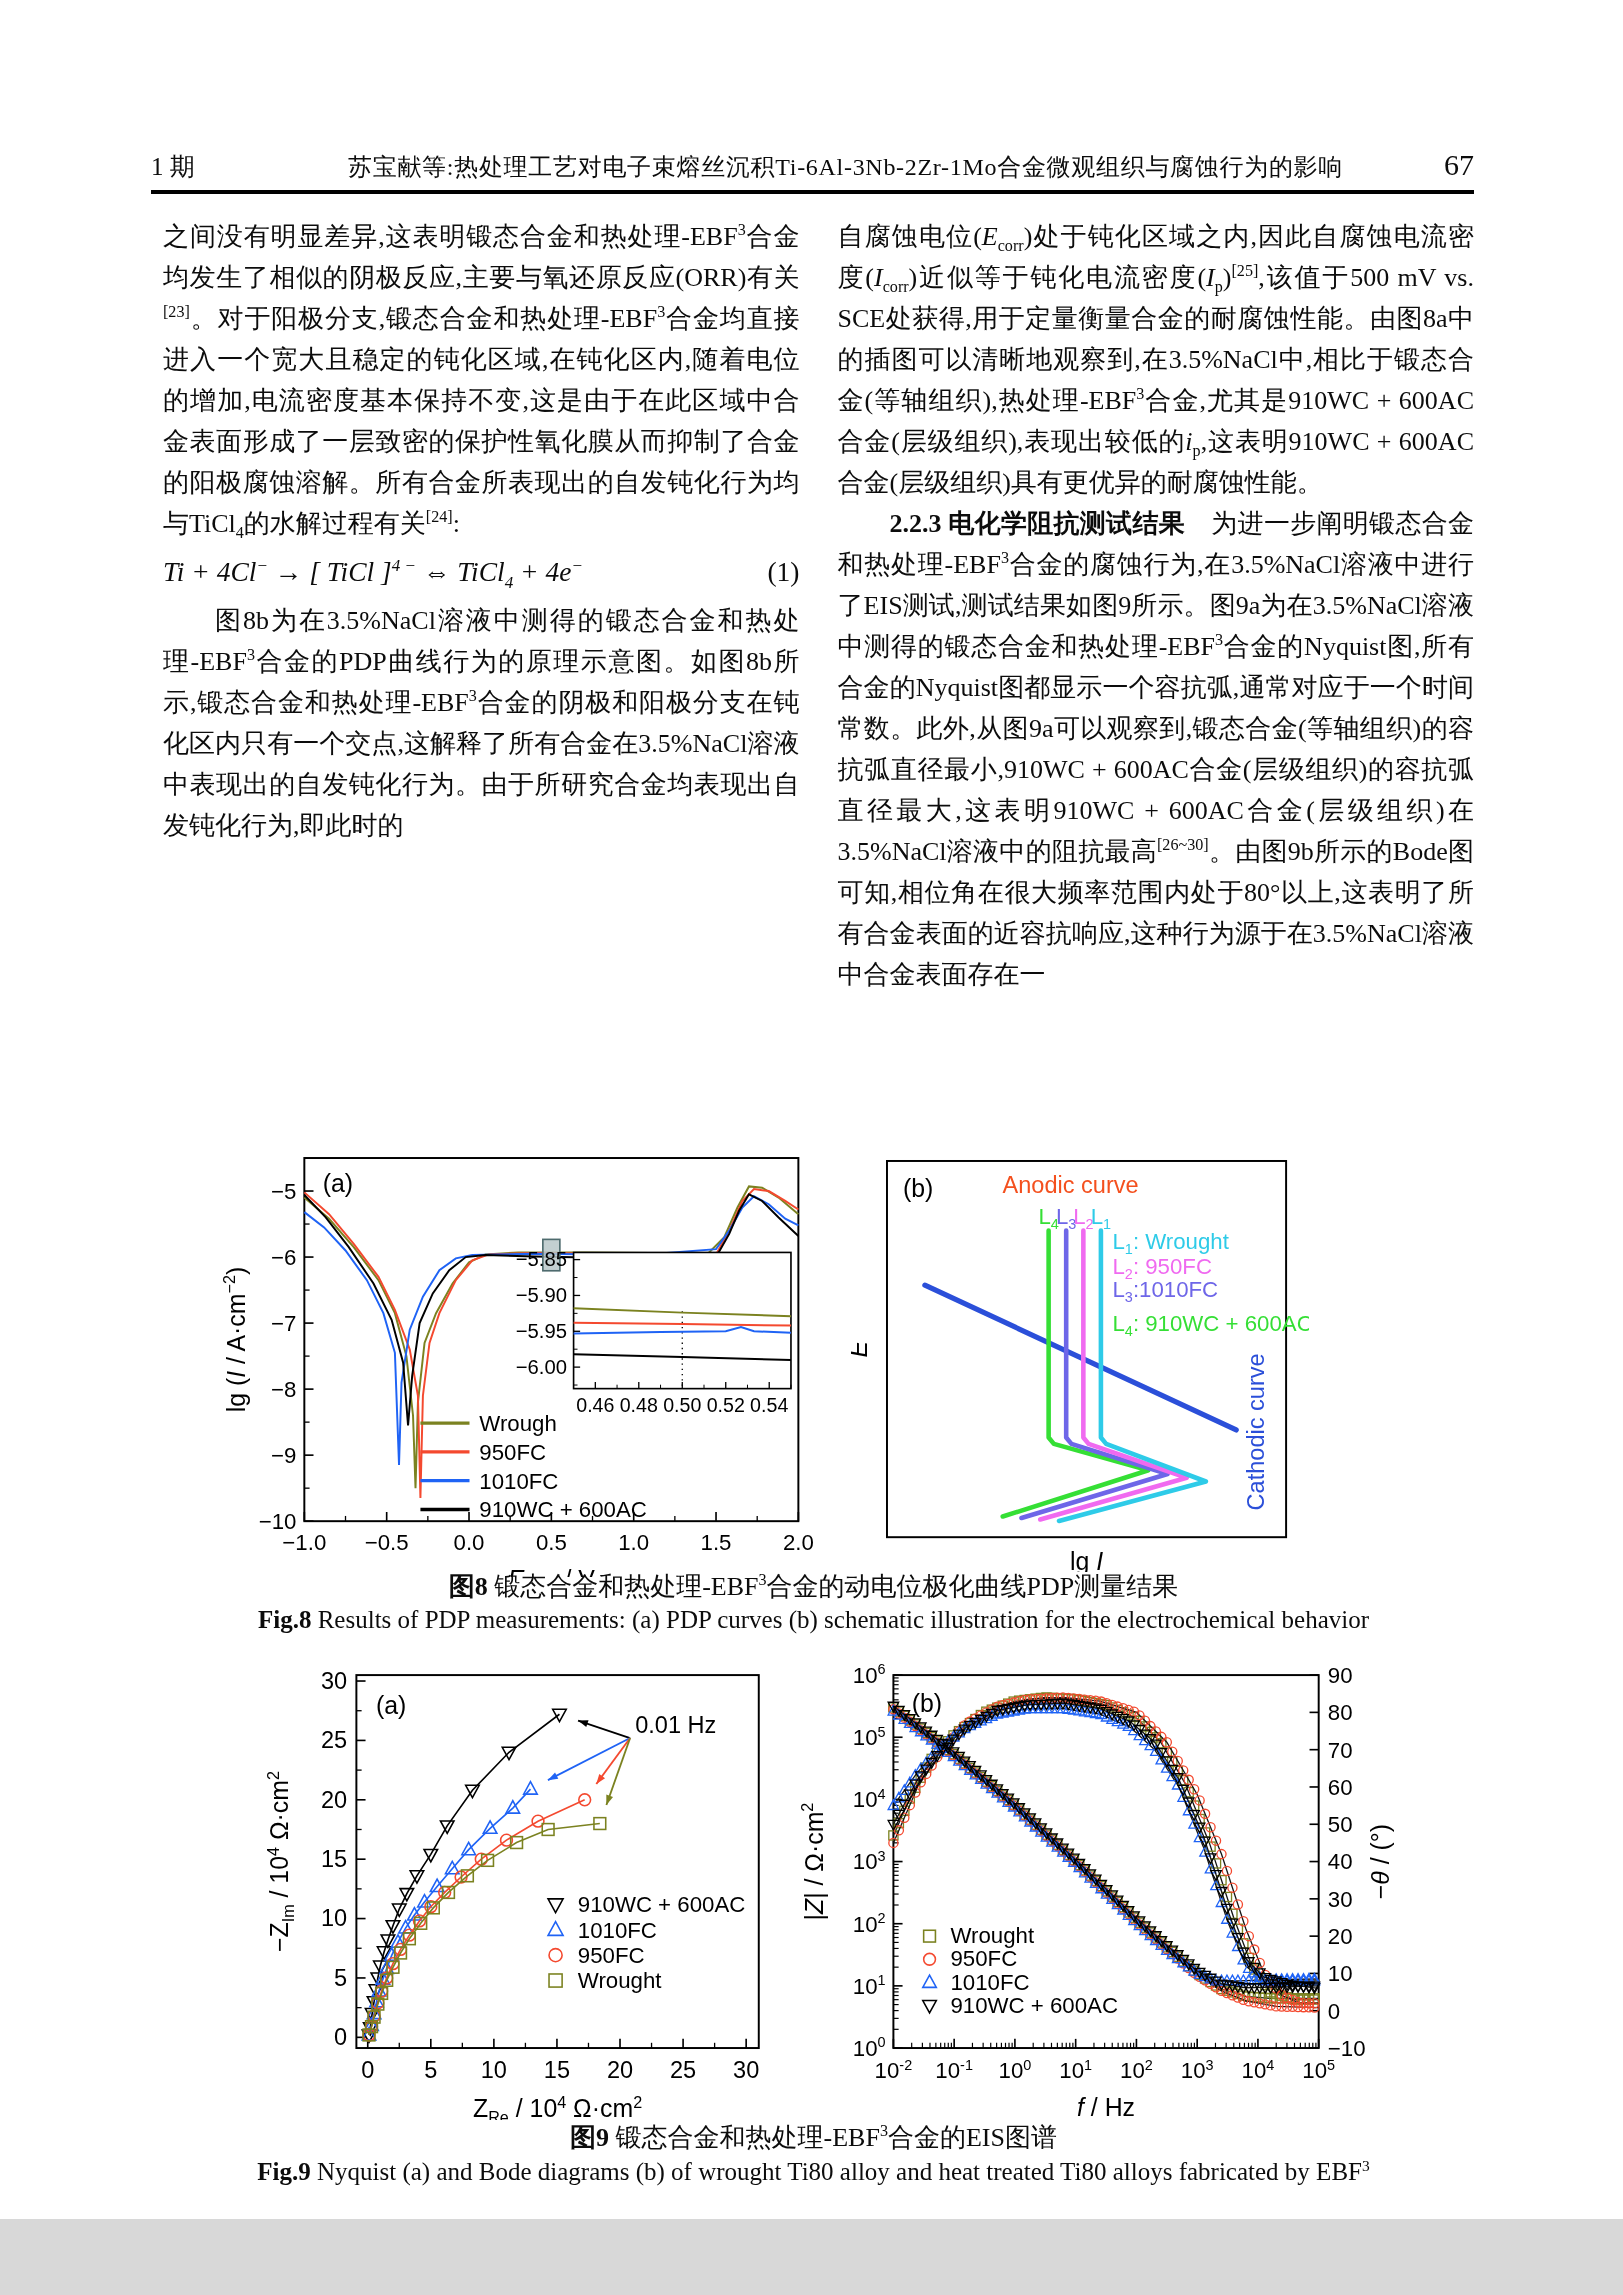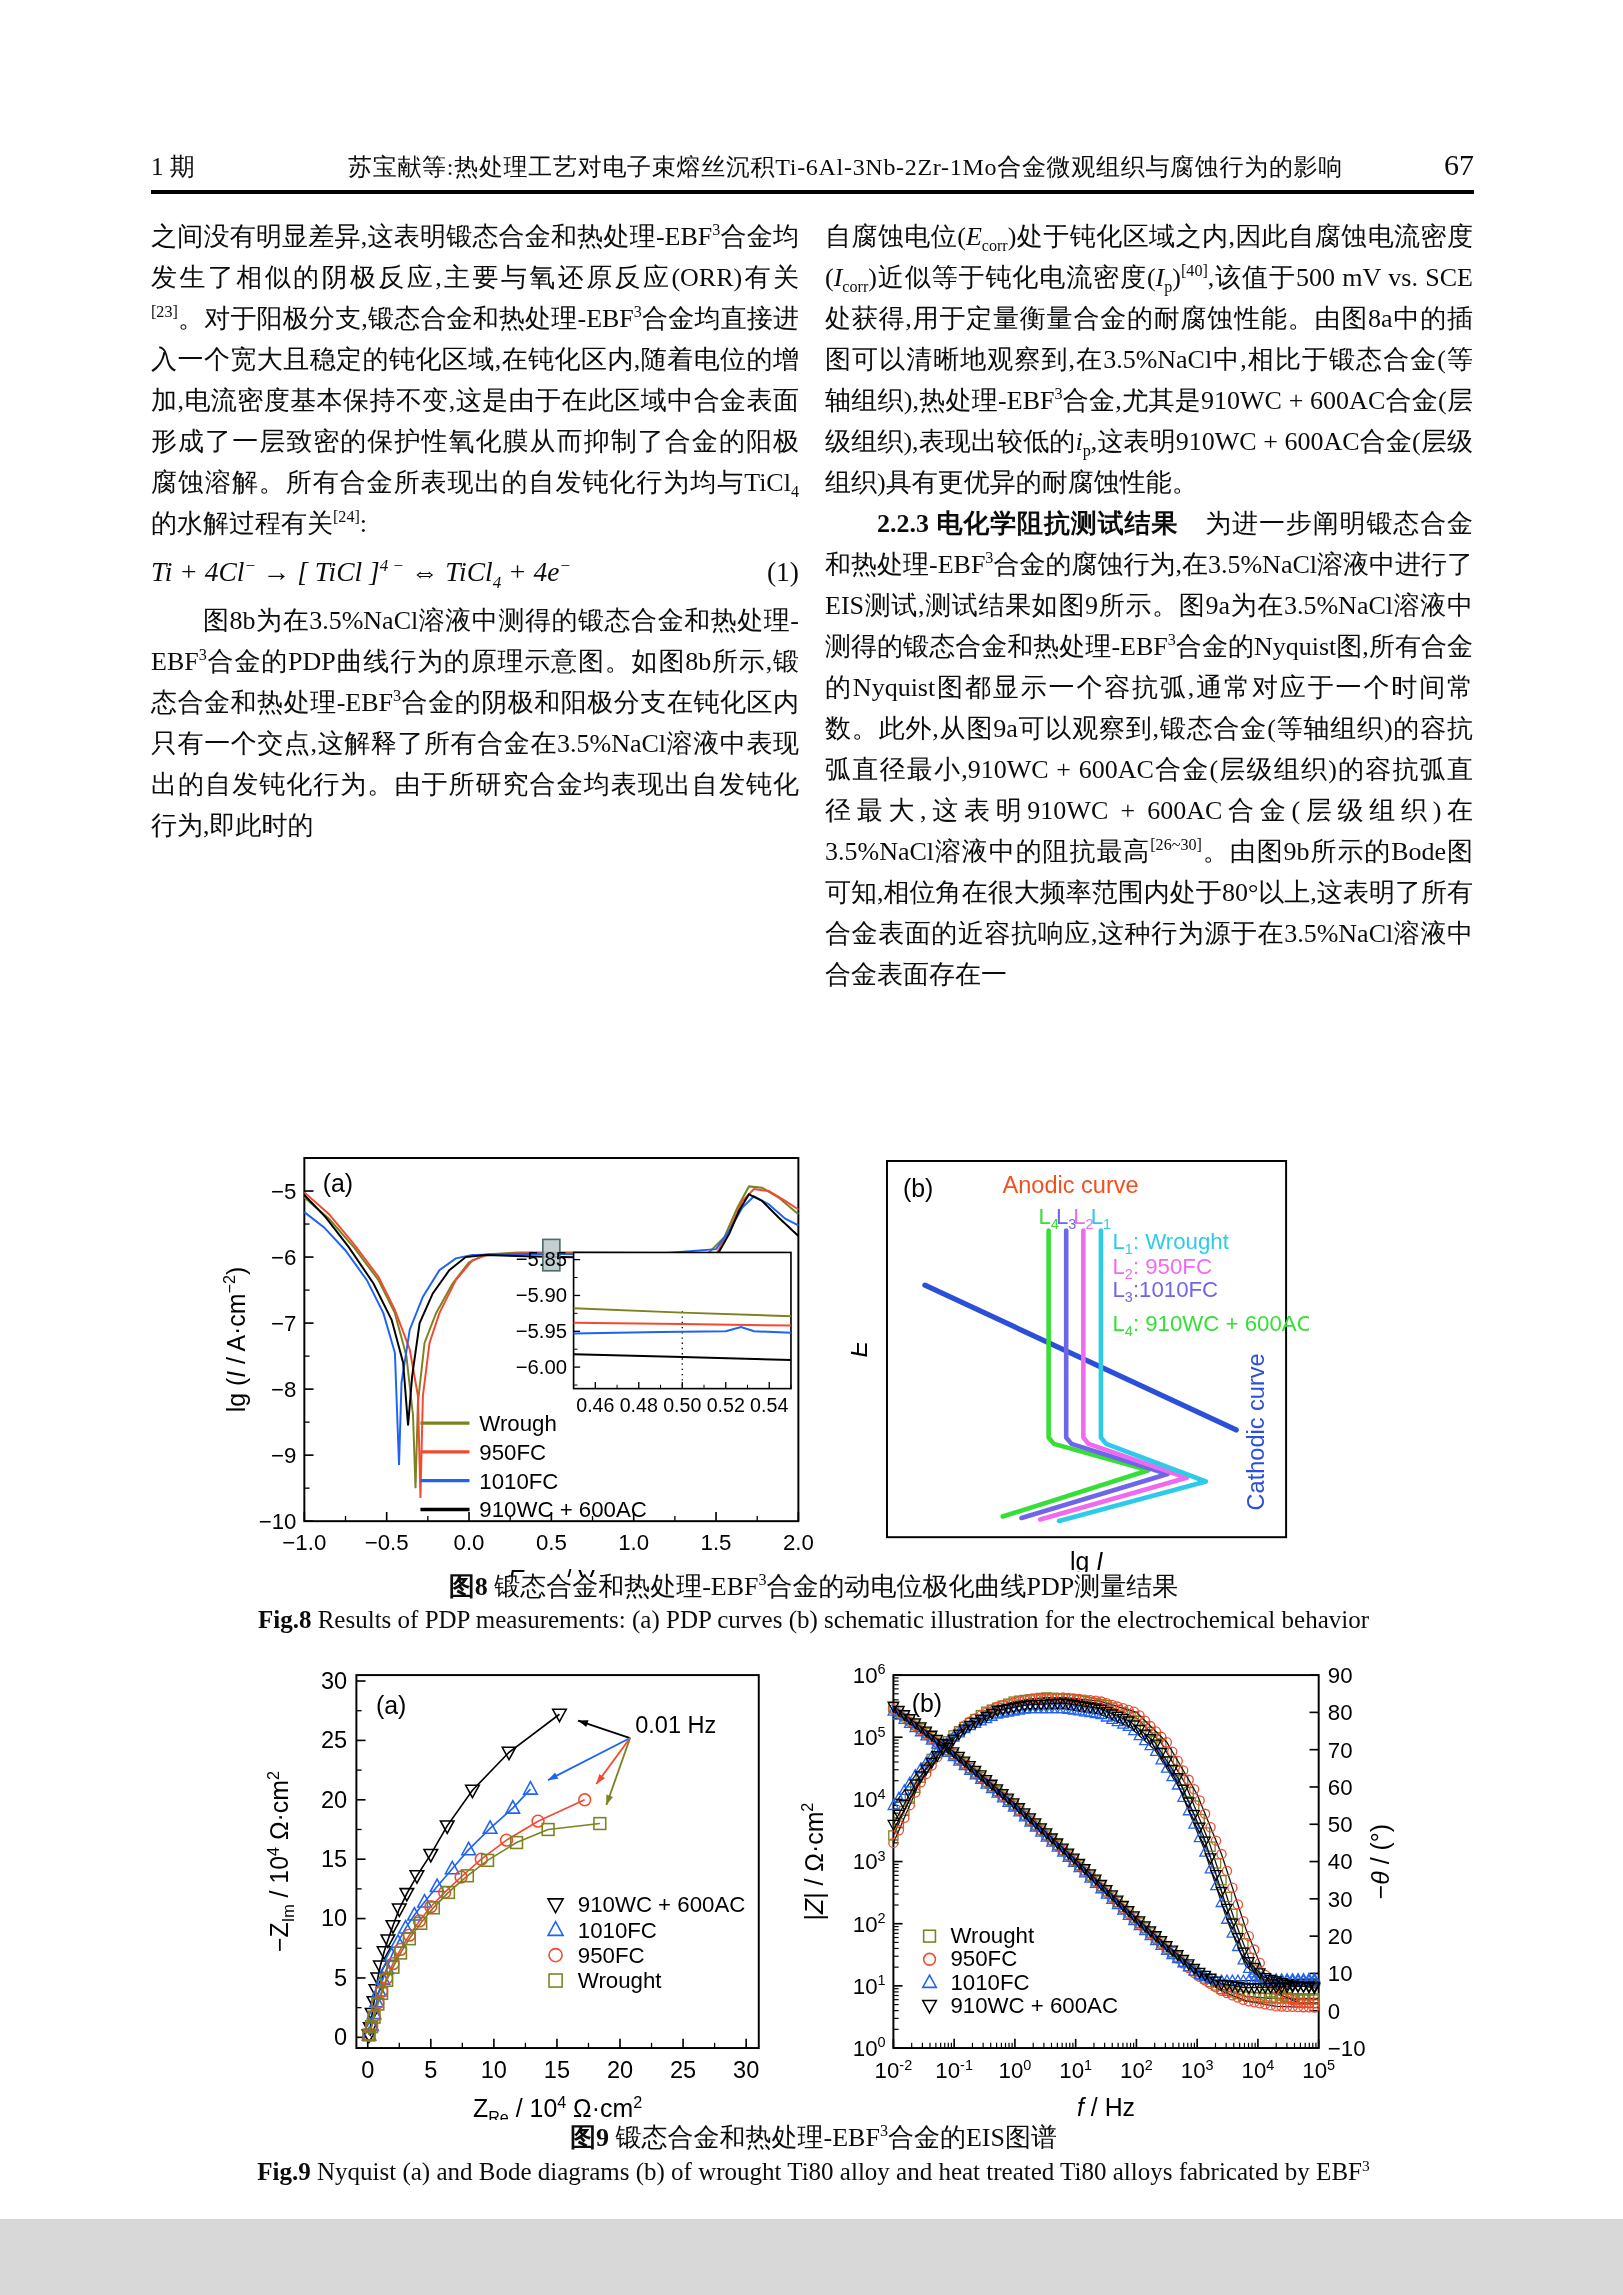--- a/index.html
+++ b/index.html
@@ -4,21 +4,21 @@
 <style>
   html,body{margin:0;padding:0;background:#d8d8d8;}
   .page{position:relative;width:1623px;height:2219px;background:#ffffff;
         font-family:"Liberation Serif","DejaVu Serif",serif;color:#0c0c0c;overflow:hidden;}
   .header{position:absolute;left:151px;top:148px;width:1323px;display:flex;align-items:baseline;}
   .issue{font-size:25px;width:151px;}
   .rtitle{flex:1;text-align:center;font-size:24px;letter-spacing:0.7px;}
   .pageno{font-size:30px;width:85px;text-align:right;}
   .rule{position:absolute;left:151px;top:190px;width:1323px;height:3.9px;background:#000;}
   .columns{position:absolute;left:151px;top:216px;width:1323px;display:flex;gap:26px;}
-  .col{width:648px;}
+  .col{width:648px;margin-left:12px;}
   .para{font-size:26px;line-height:41px;text-align:justify;margin:0;}
   .para.ind{text-indent:52px;}
   .equation{display:flex;align-items:center;font-size:27.5px;height:56px;}
   .eq-body{flex:1;font-style:italic;}
   .eq-num{width:59px;text-align:right;}
   sup,sub{font-size:62%;line-height:0;}
   .caption{position:absolute;left:152px;width:1323px;text-align:center;}
   .cap-cn{font-size:26px;}
   .cap-en{font-size:25px;}
   svg{position:absolute;}
@@ -38,21 +38,21 @@
   <div class="columns">
     <div class="col" id="leftCol">
         <p class="para">之间没有明显差异,这表明锻态合金和热处理-EBF<sup>3</sup>合金均发生了相似的阴极反应,主要与氧还原反应(ORR)有关<sup>[23]</sup>。对于阳极分支,锻态合金和热处理-EBF<sup>3</sup>合金均直接进入一个宽大且稳定的钝化区域,在钝化区内,随着电位的增加,电流密度基本保持不变,这是由于在此区域中合金表面形成了一层致密的保护性氧化膜从而抑制了合金的阳极腐蚀溶解。所有合金所表现出的自发钝化行为均与TiCl<sub>4</sub>的水解过程有关<sup>[24]</sup>:</p>
         <div class="equation">
           <span class="eq-body">Ti + 4Cl<sup>−</sup> → [ TiCl ]<sup>4 −</sup> ⇔ TiCl<sub>4</sub> + 4e<sup>−</sup></span>
           <span class="eq-num">(1)</span>
         </div>
         <p class="para ind">图8b为在3.5%NaCl溶液中测得的锻态合金和热处理-EBF<sup>3</sup>合金的PDP曲线行为的原理示意图。如图8b所示,锻态合金和热处理-EBF<sup>3</sup>合金的阴极和阳极分支在钝化区内只有一个交点,这解释了所有合金在3.5%NaCl溶液中表现出的自发钝化行为。由于所研究合金均表现出自发钝化行为,即此时的</p>
       </div>
     <div class="col" id="rightCol">
-        <p class="para">自腐蚀电位(<i>E</i><sub>corr</sub>)处于钝化区域之内,因此自腐蚀电流密度(<i>I</i><sub>corr</sub>)近似等于钝化电流密度(<i>I</i><sub>p</sub>)<sup>[40]</sup>,该值于500 mV vs. SCE处获得,用于定量衡量合金的耐腐蚀性能。由图8a中的插图可以清晰地观察到,在3.5%NaCl中,相比于锻态合金(等轴组织),热处理-EBF<sup>3</sup>合金,尤其是910WC + 600AC合金(层级组织),表现出较低的<i>i</i><sub>p</sub>,这表明910WC + 600AC合金(层级组织)具有更优异的耐腐蚀性能。</p>
+        <p class="para">自腐蚀电位(<i>E</i><sub>corr</sub>)处于钝化区域之内,因此自腐蚀电流密度(<i>I</i><sub>corr</sub>)近似等于钝化电流密度(<i>I</i><sub>p</sub>)<sup>[25]</sup>,该值于500 mV vs. SCE处获得,用于定量衡量合金的耐腐蚀性能。由图8a中的插图可以清晰地观察到,在3.5%NaCl中,相比于锻态合金(等轴组织),热处理-EBF<sup>3</sup>合金,尤其是910WC + 600AC合金(层级组织),表现出较低的<i>i</i><sub>p</sub>,这表明910WC + 600AC合金(层级组织)具有更优异的耐腐蚀性能。</p>
         <p class="para ind"><b>2.2.3 电化学阻抗测试结果</b>　为进一步阐明锻态合金和热处理-EBF<sup>3</sup>合金的腐蚀行为,在3.5%NaCl溶液中进行了EIS测试,测试结果如图9所示。图9a为在3.5%NaCl溶液中测得的锻态合金和热处理-EBF<sup>3</sup>合金的Nyquist图,所有合金的Nyquist图都显示一个容抗弧,通常对应于一个时间常数。此外,从图9a可以观察到,锻态合金(等轴组织)的容抗弧直径最小,910WC + 600AC合金(层级组织)的容抗弧直径最大,这表明910WC + 600AC合金(层级组织)在3.5%NaCl溶液中的阻抗最高<sup>[26~30]</sup>。由图9b所示的Bode图可知,相位角在很大频率范围内处于80°以上,这表明了所有合金表面的近容抗响应,这种行为源于在3.5%NaCl溶液中合金表面存在一</p>
       </div>
   </div>
 
   <svg id="fig8a" style="left:216px;top:1148px" width="602" height="429" viewBox="0 0 920 655">
       <rect x="135" y="15" width="755" height="555" fill="none" stroke="#000" stroke-width="3"></rect>
       <line x1="135" y1="570" x2="135" y2="556" stroke="#000" stroke-width="2.5"></line>
       <text font-size="34" text-anchor="middle" fill="#000" x="135" y="614"><tspan dy="0">−1.0</tspan></text>
       <line x1="197.91666666666666" y1="570" x2="197.91666666666666" y2="562" stroke="#000" stroke-width="2"></line>
       <line x1="260.8333333333333" y1="570" x2="260.8333333333333" y2="556" stroke="#000" stroke-width="2.5"></line>

